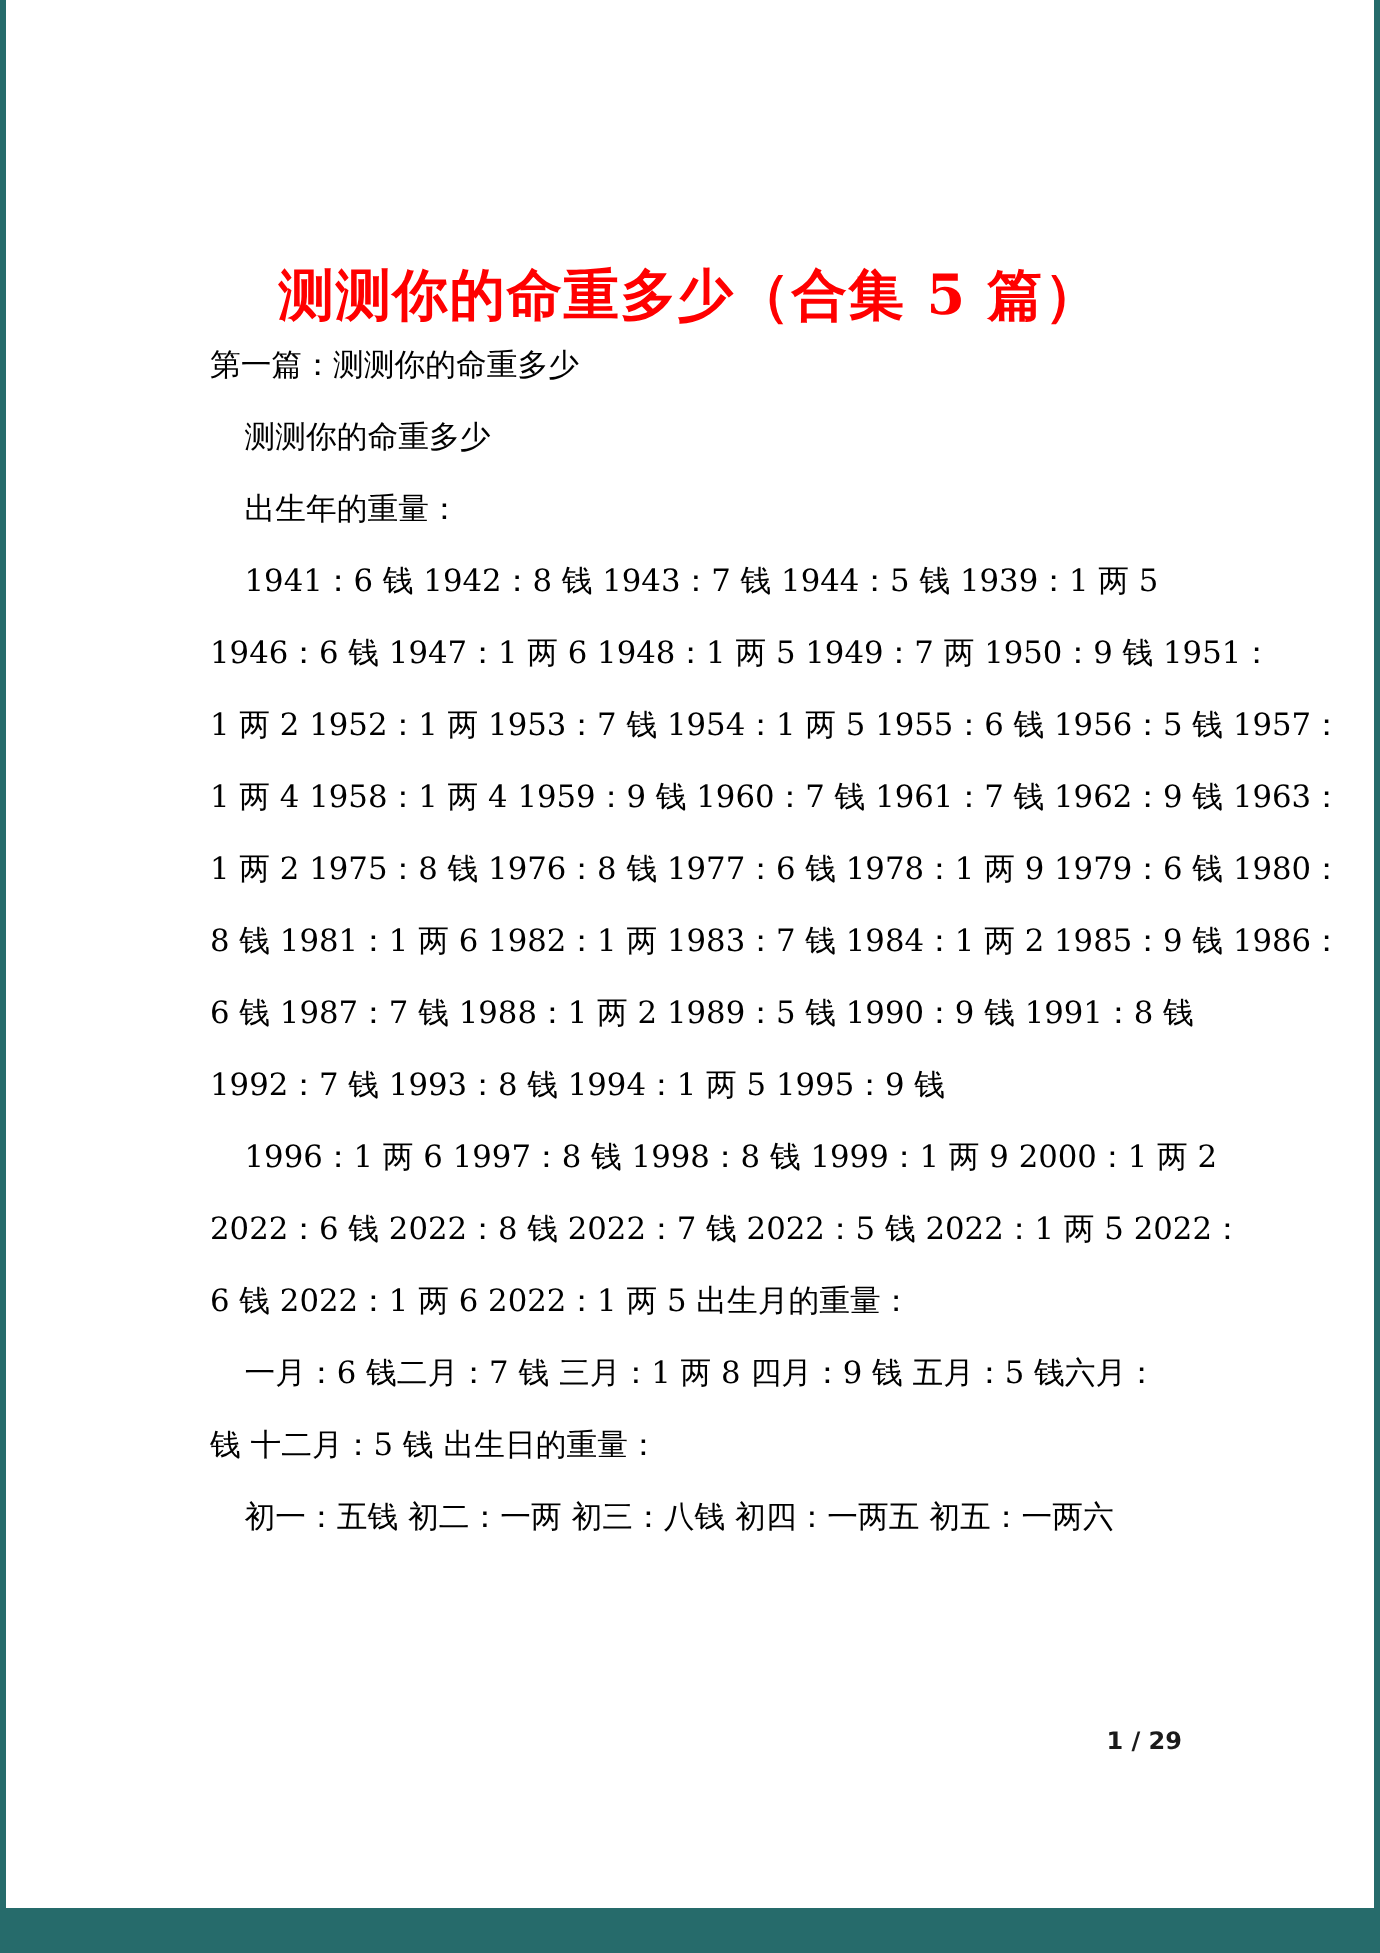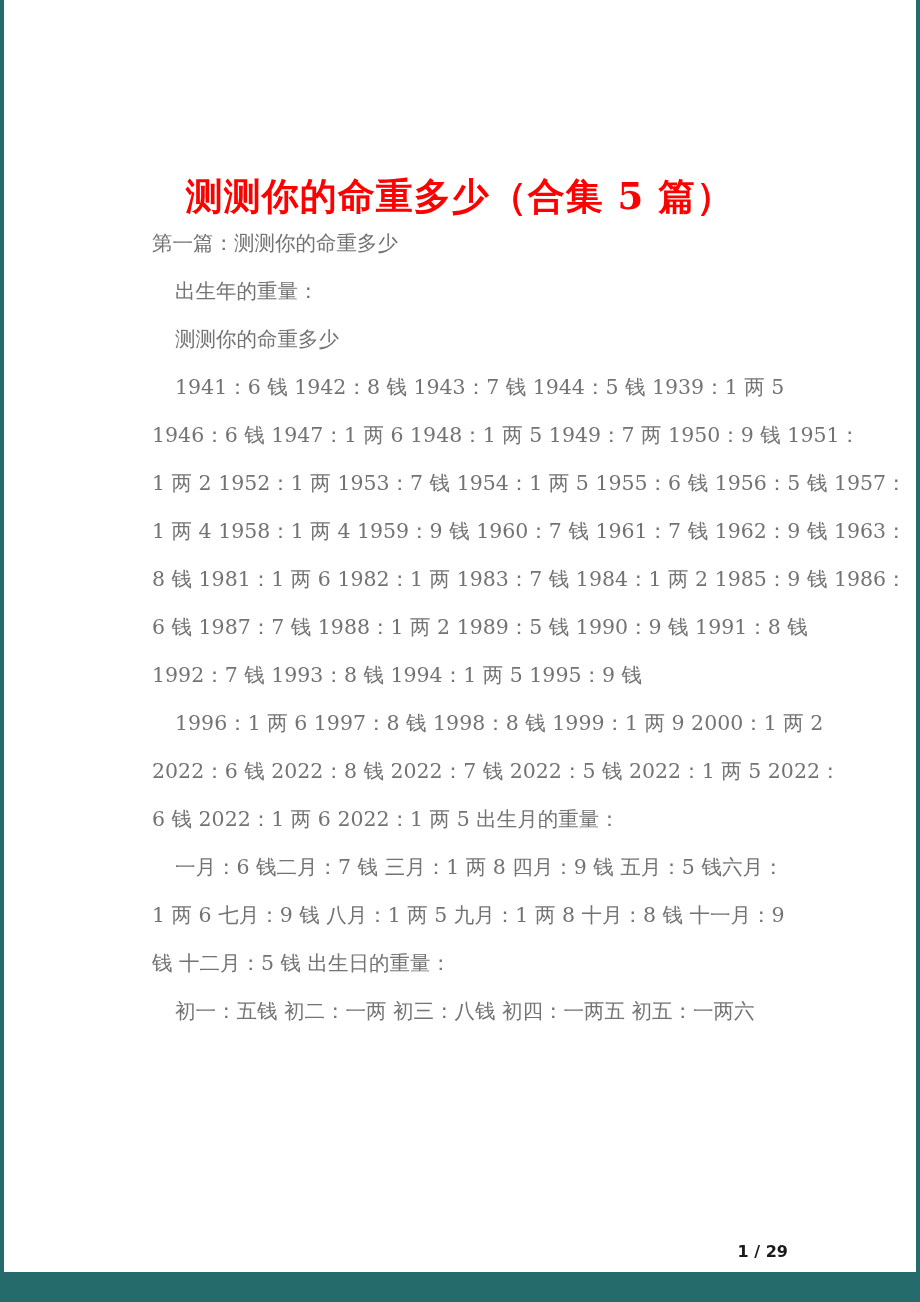--- a/index.html
+++ b/index.html
@@ -26,28 +26,27 @@
   .doc-body {
     position: absolute;
     top: 219px;
     left: 140px;
     width: 672px;
   }
   .text-line {
     height: 48px;
     line-height: 48px;
     font-size: 20.5px;
-    color: #737373;
+    color: #000000;
     white-space: nowrap;
-    margin-left: 12px;
   }
   .text-line.indent { padding-left: 23px; }
   .page-number {
     position: absolute;
-    top: 1242px;
+    top: 1151px;
     right: 132px;
     font-family: "DejaVu Sans", "Liberation Sans", sans-serif;
     font-weight: bold;
     font-size: 16px;
     color: #1a1a1a;
   }
   .border-left, .border-right {
     position: absolute;
     top: 0;
     width: 4px;
@@ -66,34 +65,34 @@
   }
 </style>
 </head>
 <body>
 
 <div class="page">
   <h1 class="doc-title">测测你的命重多少（合集 5 篇）</h1>
 
   <div class="doc-body">
       <div class="text-line">第一篇：测测你的命重多少</div>
+      <div class="text-line indent">测测你的命重多少</div>
       <div class="text-line indent">出生年的重量：</div>
-      <div class="text-line indent">测测你的命重多少</div>
       <div class="text-line indent">1941：6 钱 1942：8 钱 1943：7 钱 1944：5 钱 1939：1 两 5</div>
       <div class="text-line">1946：6 钱 1947：1 两 6 1948：1 两 5 1949：7 两 1950：9 钱 1951：</div>
       <div class="text-line">1 两 2 1952：1 两 1953：7 钱 1954：1 两 5 1955：6 钱 1956：5 钱 1957：</div>
       <div class="text-line">1 两 4 1958：1 两 4 1959：9 钱 1960：7 钱 1961：7 钱 1962：9 钱 1963：</div>
+      <div class="text-line">1 两 2 1975：8 钱 1976：8 钱 1977：6 钱 1978：1 两 9 1979：6 钱 1980：</div>
       <div class="text-line">8 钱 1981：1 两 6 1982：1 两 1983：7 钱 1984：1 两 2 1985：9 钱 1986：</div>
       <div class="text-line">6 钱 1987：7 钱 1988：1 两 2 1989：5 钱 1990：9 钱 1991：8 钱</div>
       <div class="text-line">1992：7 钱 1993：8 钱 1994：1 两 5 1995：9 钱</div>
       <div class="text-line indent">1996：1 两 6 1997：8 钱 1998：8 钱 1999：1 两 9 2000：1 两 2</div>
       <div class="text-line">2022：6 钱 2022：8 钱 2022：7 钱 2022：5 钱 2022：1 两 5 2022：</div>
       <div class="text-line">6 钱 2022：1 两 6 2022：1 两 5 出生月的重量：</div>
       <div class="text-line indent">一月：6 钱二月：7 钱 三月：1 两 8 四月：9 钱 五月：5 钱六月：</div>
-      <div class="text-line">1 两 6 七月：9 钱 八月：1 两 5 九月：1 两 8 十月：8 钱 十一月：9</div>
       <div class="text-line">钱 十二月：5 钱 出生日的重量：</div>
       <div class="text-line indent">初一：五钱 初二：一两 初三：八钱 初四：一两五 初五：一两六</div>
     </div>
 
   <div class="page-number">1 / 29</div>
 
   <div class="border-left"></div>
   <div class="border-right"></div>
   <div class="border-bottom"></div>
 </div>

